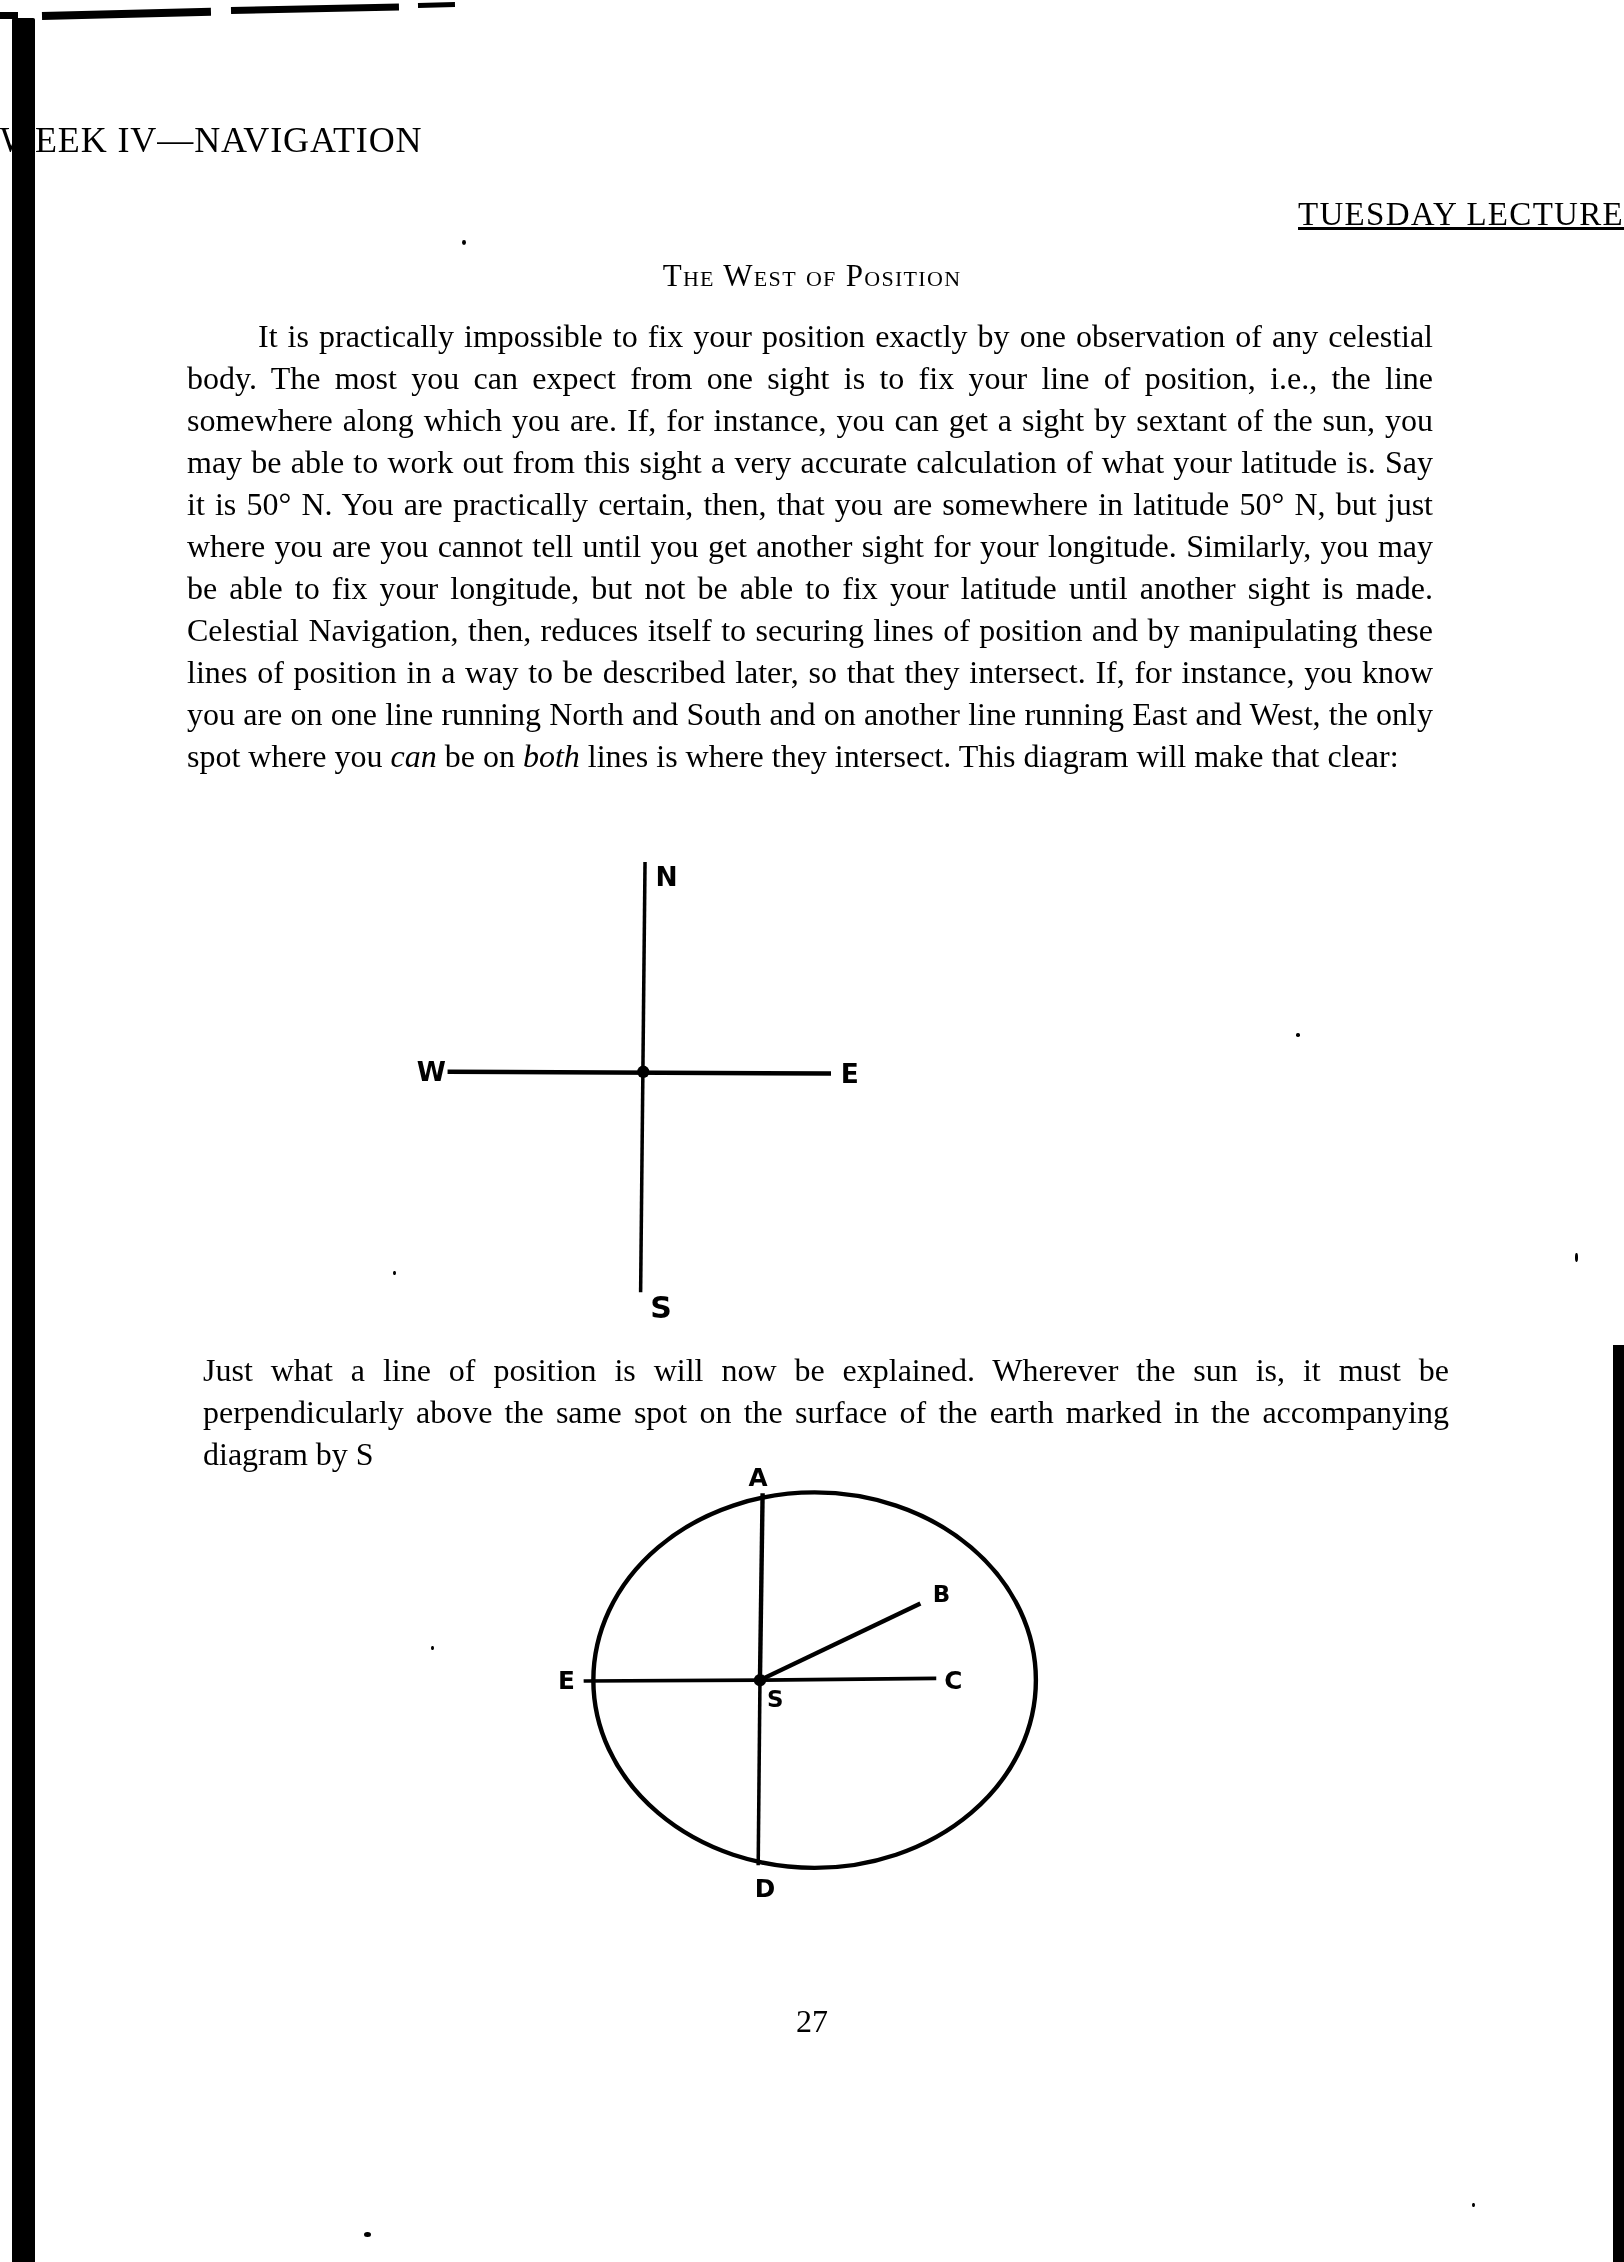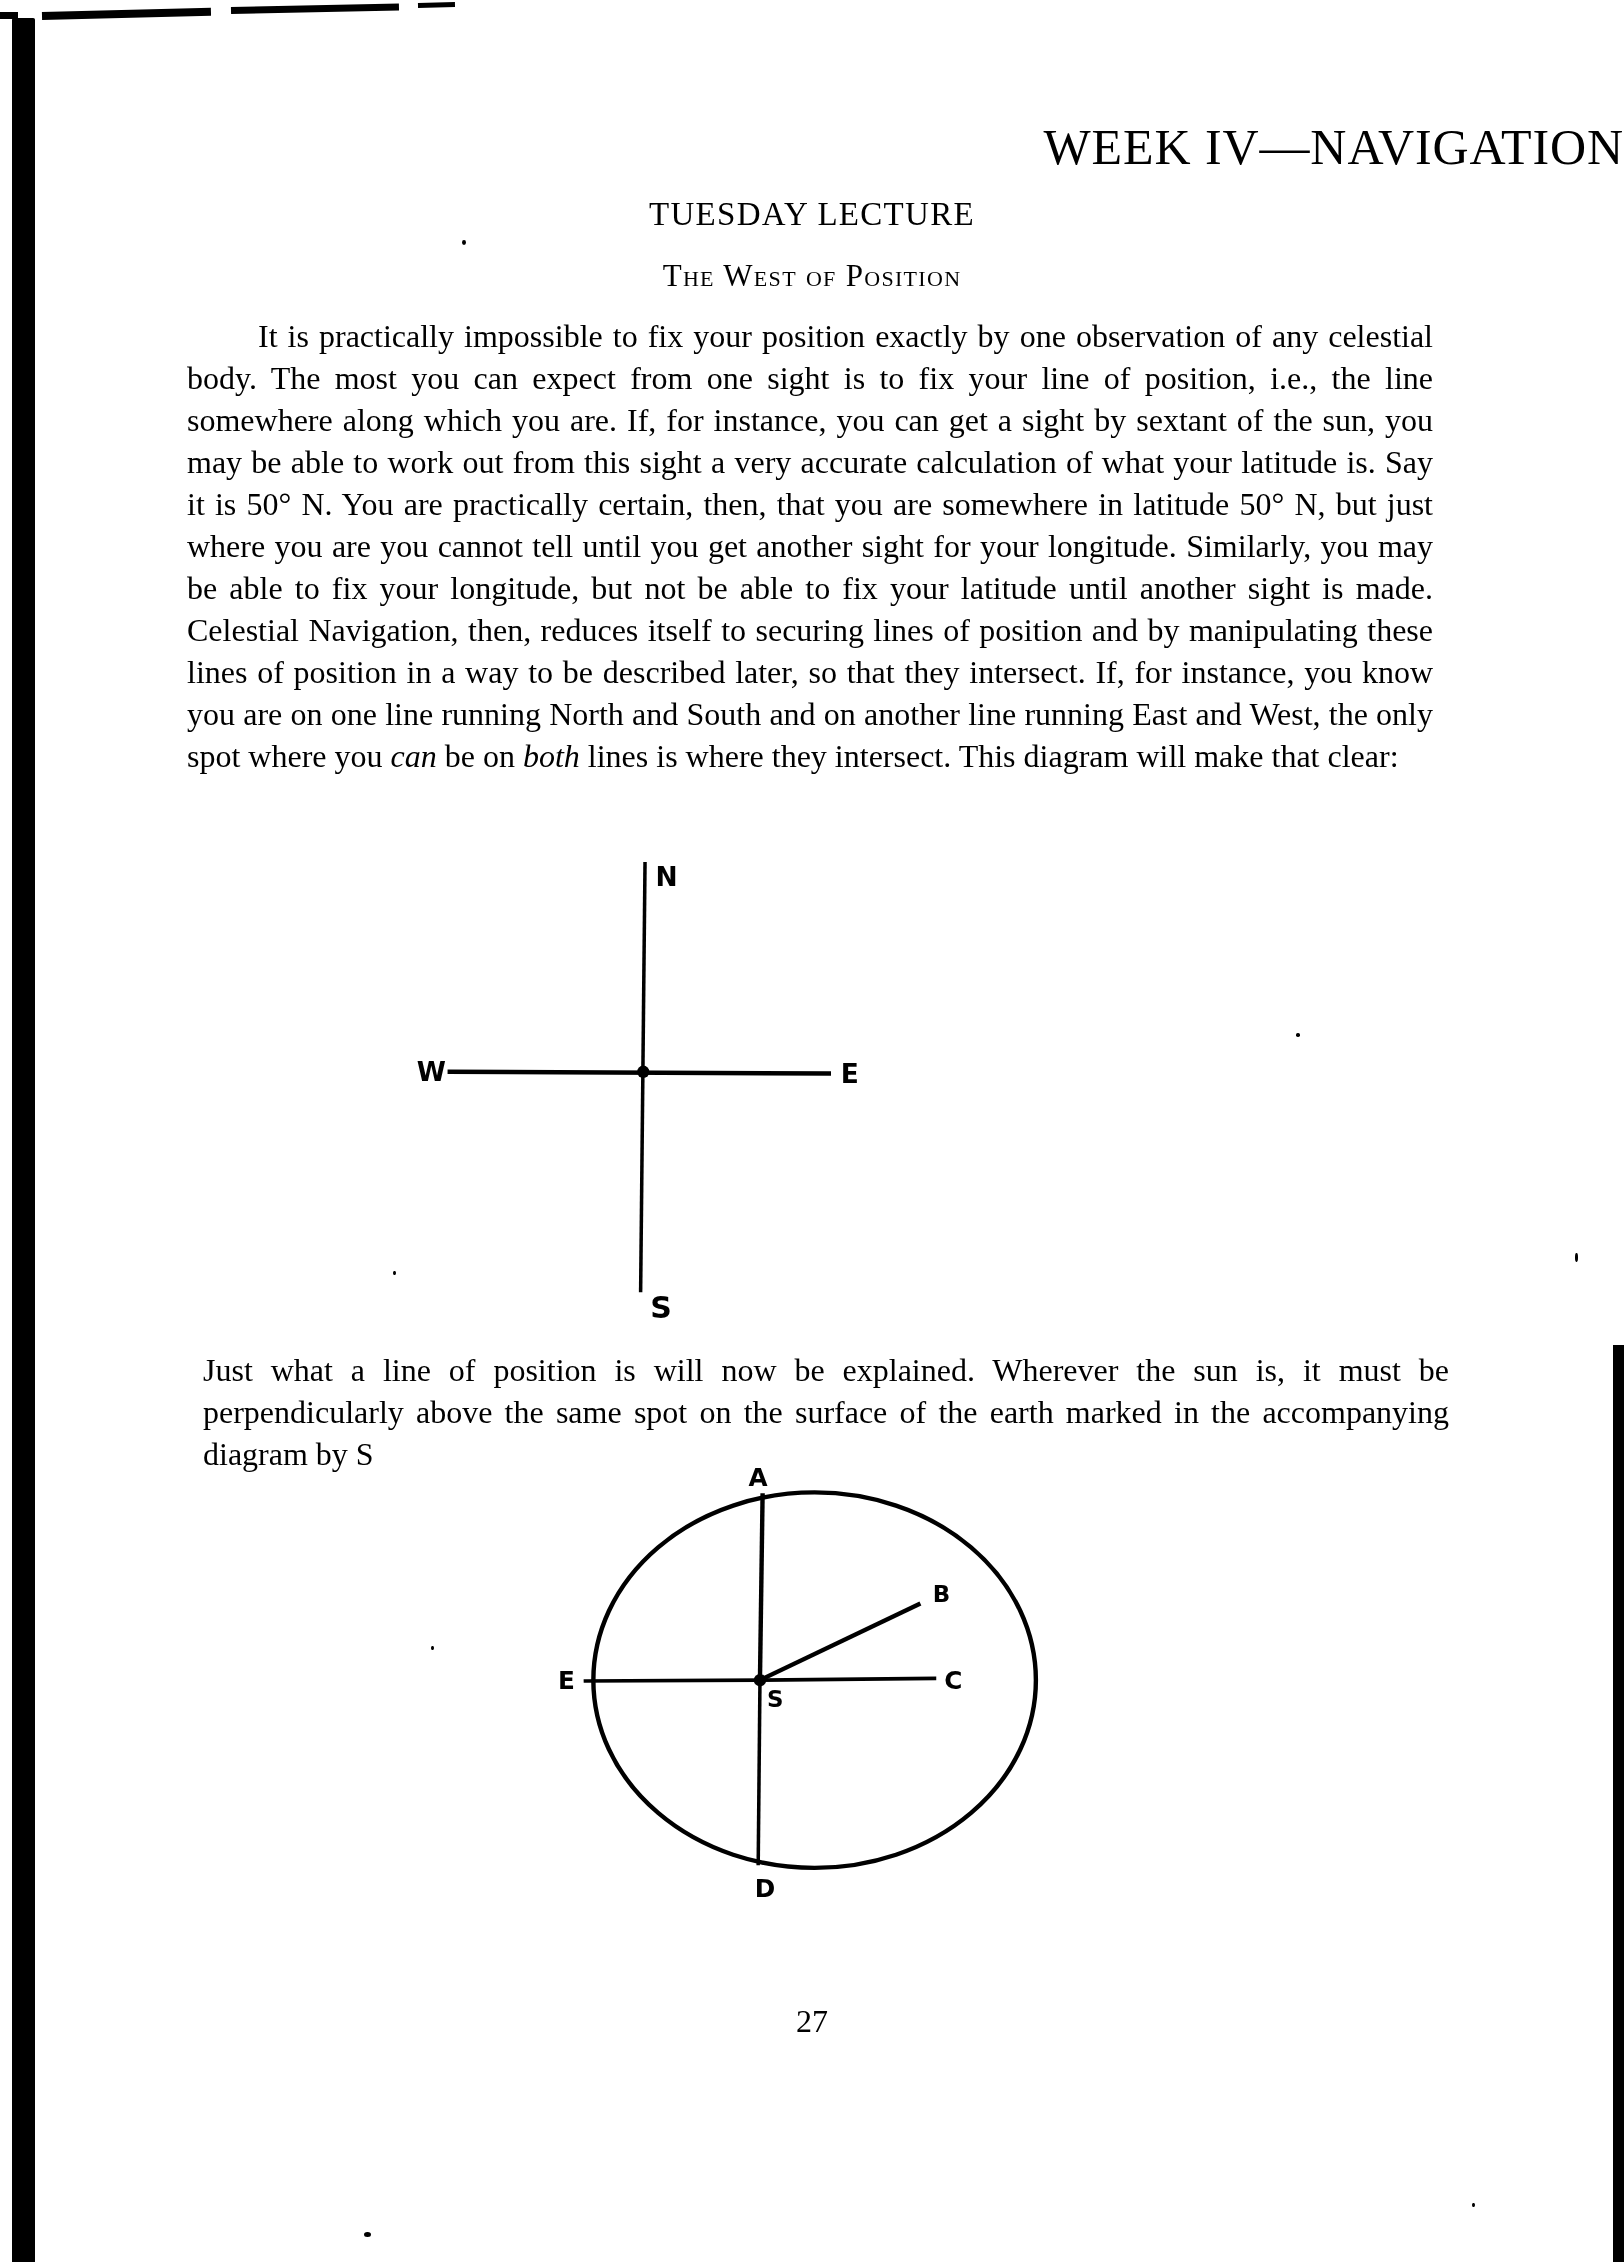--- a/index.html
+++ b/index.html
@@ -17,26 +17,26 @@
   }
   .scan-right-bar {
     position: absolute; left: 1613px; top: 1345px; width: 11.5px; height: 918px; background: #000;
   }
   .rule-a { position:absolute; left:42px; top:12.4px; width:169px; height:8px; background:#000; transform: rotate(-1.4deg); transform-origin:left center; }
   .rule-b { position:absolute; left:231px; top:7px; width:168px; height:7px; background:#000; transform: rotate(-1.2deg); transform-origin:left center; }
   .rule-c { position:absolute; left:418px; top:2.6px; width:37px; height:5.3px; background:#000; transform: rotate(-1.4deg); transform-origin:left center; }
   .scan-speck { position: absolute; background: #000; border-radius: 50%; }
 
   .page-heading {
-    position: absolute; left: 0; width: 1624px; top: 122px; text-align: right;
-    font-size: 50px; letter-spacing: 0.9px; line-height: 1;
+    position: absolute; left: 0; width: 1624px; top: 122px; text-align: left;
+    font-size: 36px; letter-spacing: 0.9px; line-height: 1;
   }
   .page-subheading {
-    position: absolute; left: 0; width: 1624px; top: 198px; text-align: center;
-    font-size: 33px; letter-spacing: 1.3px; line-height: 1;
+    position: absolute; left: 0; width: 1624px; top: 198px; text-align: right;
+    font-size: 33px; letter-spacing: 1.3px; line-height: 1; text-decoration: underline;
   }
   .section-title {
     position: absolute; left: 0; width: 1624px; top: 260px; text-align: center;
     font-size: 31px; letter-spacing: 1.3px; line-height: 1; font-variant: small-caps;
   }
   .body-text {
     position: absolute; left: 187px; width: 1246px;
     font-size: 32px; line-height: 42px; text-align: justify;
   }
   .para-1 { top: 315px; text-indent: 71px; }

